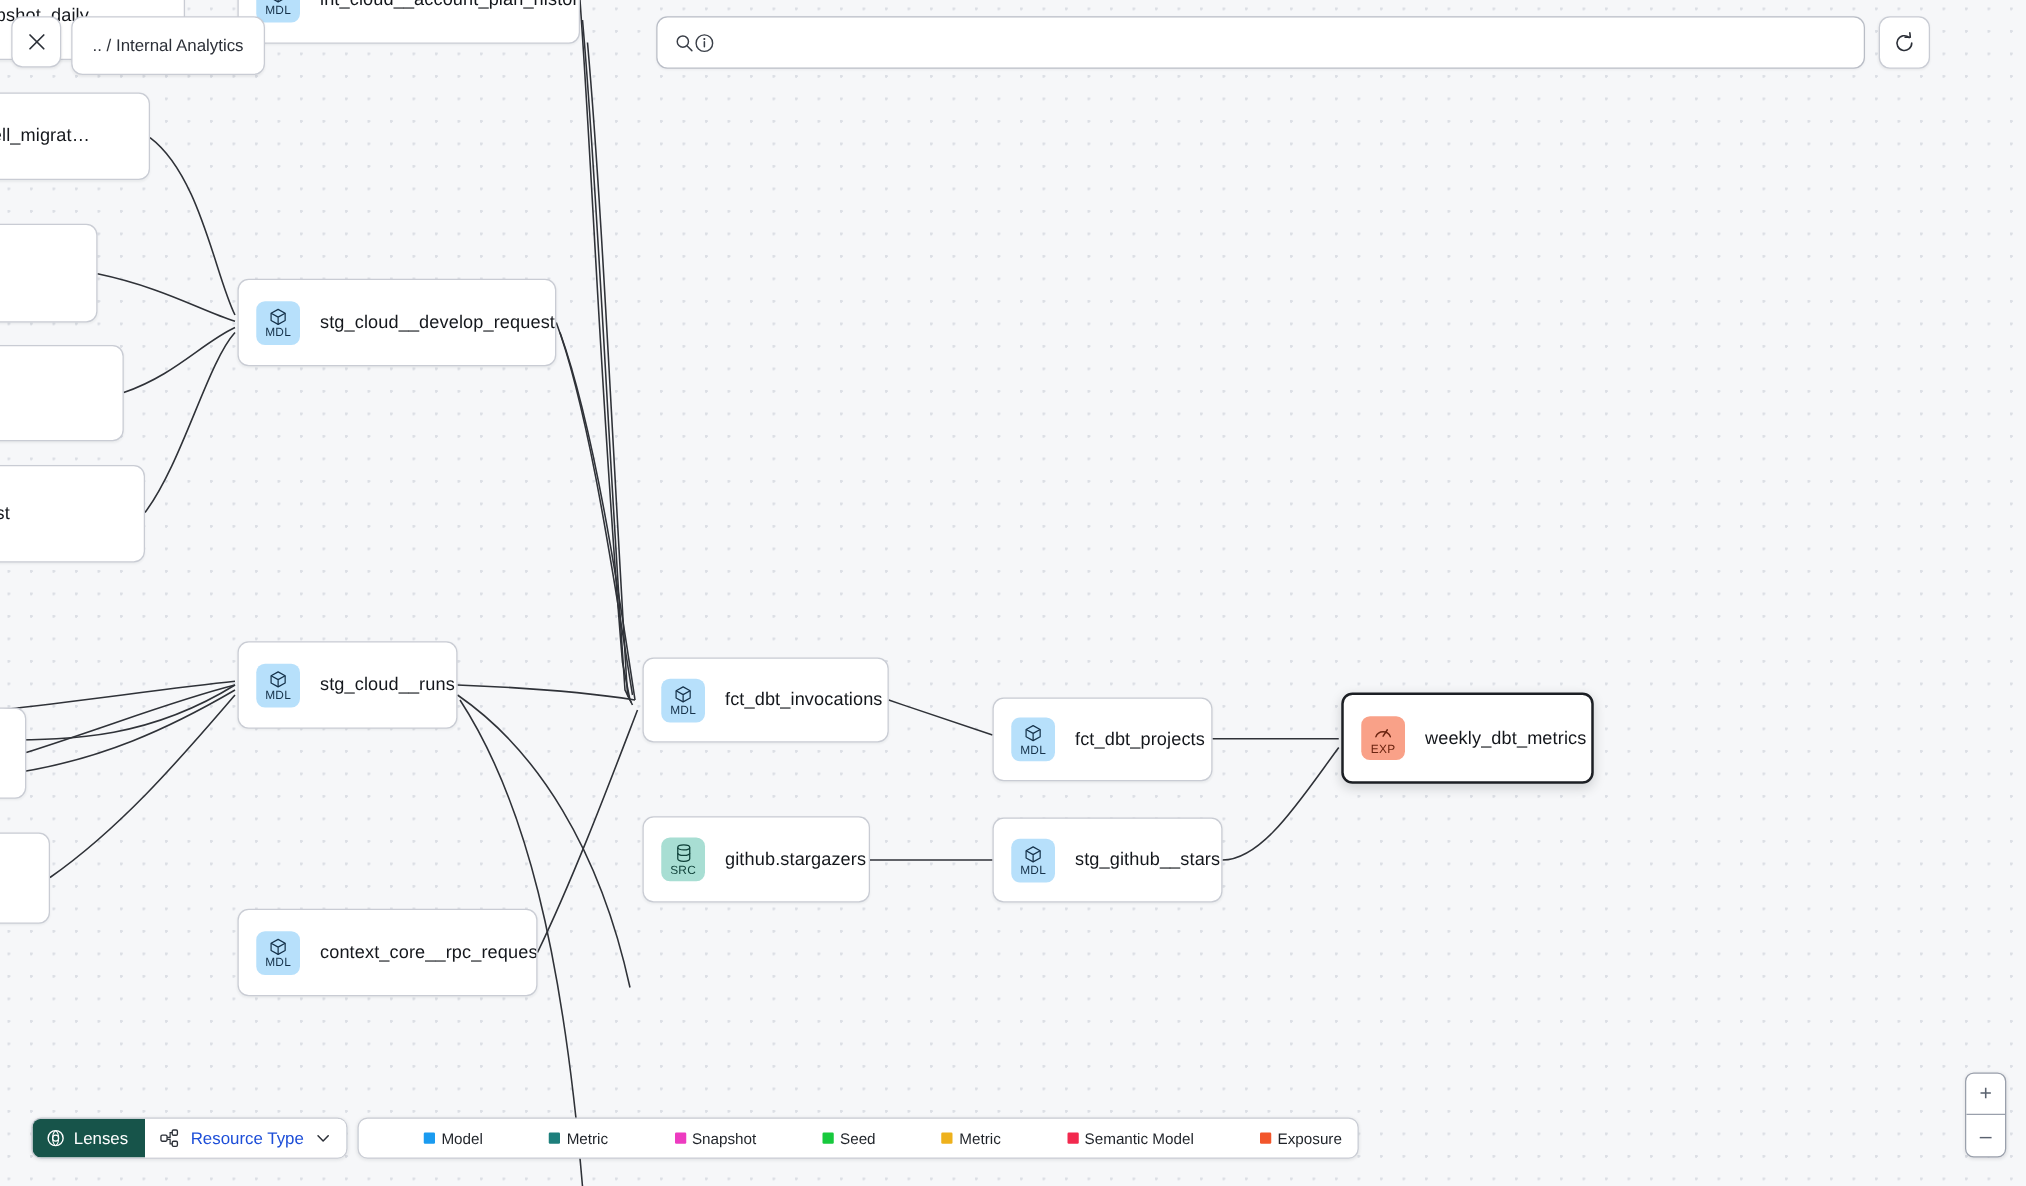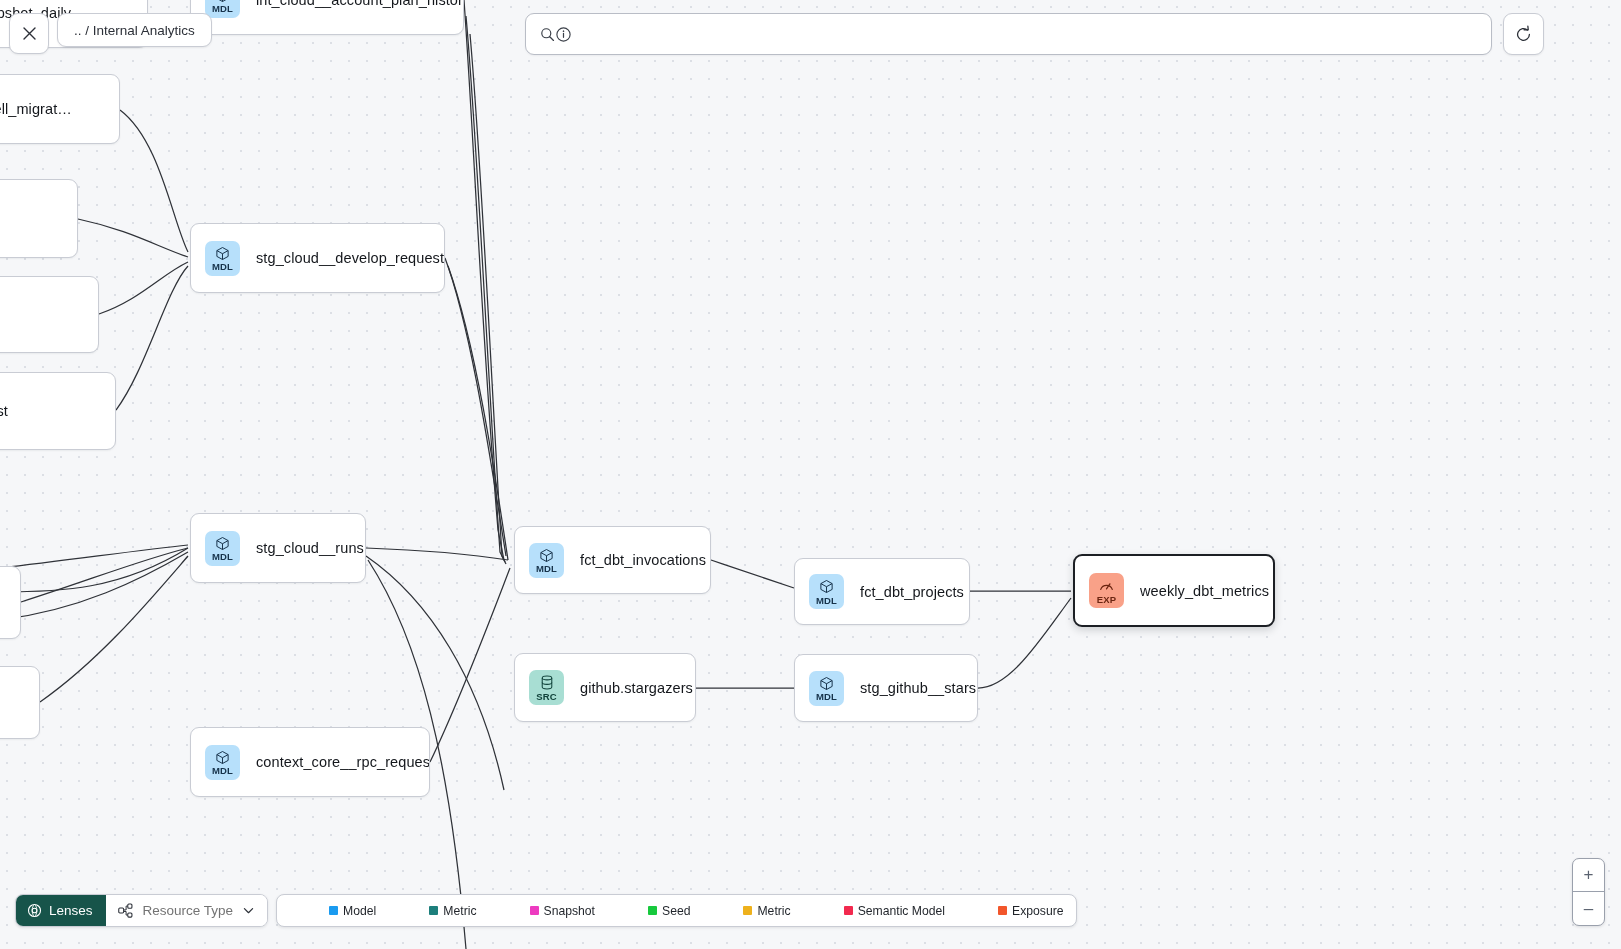--- a/index.html
+++ b/index.html
@@ -53,21 +53,21 @@
     flex-direction: column;
     align-items: center;
     justify-content: center;
     flex: 0 0 auto;
     margin-right: 16px;
     line-height: 1;
   }
   .node .badge .glyph { display: block; height: 15px; margin-top: 1px; }
   .node .badge .btxt {
     font-size: 9.5px;
-    font-weight: 700;
+    font-weight: 400;
     letter-spacing: .2px;
     margin-top: 1.5px;
   }
   .badge-mdl { background: #b7e0fb; color: #16324a; }
   .badge-src { background: #a8ded3; color: #10423a; }
   .badge-exp { background: #f9a188; color: #6b2511; }
   .node .label {
     font-size: 14.5px;
     color: #14171c;
     letter-spacing: .1px;
@@ -80,21 +80,21 @@
     border: 1px solid #c9ccd4;
     border-radius: 9px;
     display: flex;
     align-items: center;
     justify-content: center;
     cursor: pointer;
     box-shadow: 0 1px 2px rgba(22,26,34,.07);
   }
   #close-btn { left: 9px; top: 13px; width: 40px; height: 41px; }
   #breadcrumb {
-    left: 57px; top: 13px; height: 34px;
+    left: 57px; top: 13px; height: 47px;
     padding: 0 16px;
     font-size: 13.5px;
     color: #2c3038;
     white-space: nowrap;
   }
   #searchbar {
     position: absolute;
     left: 525px; top: 13px;
     width: 967px; height: 42px;
     background: #fff;
@@ -113,21 +113,21 @@
     color: #1b1e24;
     background: transparent;
     margin-left: 11px;
     letter-spacing: -.05px;
   }
   #refresh-btn { left: 1503px; top: 13px; width: 41px; height: 42px; }
 
   
   #bottom-left {
     position: absolute;
-    left: 15px; bottom: 22px;
+    left: 25px; bottom: 22px;
     display: flex;
     align-items: center;
     gap: 8px;
   }
   #lenses-group {
     display: flex;
     align-items: stretch;
     height: 33px;
     border-radius: 8px;
     background: #fff;
@@ -140,21 +140,21 @@
     color: #ffffff;
     display: flex; align-items: center; gap: 7px;
     padding: 0 13px 0 11px;
     font-size: 13.5px;
     cursor: pointer;
   }
   #resource-type-btn {
     display: flex; align-items: center; gap: 9px;
     padding: 0 12px;
     font-size: 13.5px;
-    color: #737373;
+    color: #1d4ed8;
     cursor: pointer;
     background: #fff;
   }
   #legend {
     height: 33px;
     background: #fff;
     border: 1px solid #c9ccd4;
     border-radius: 8px;
     box-shadow: 0 1px 3px rgba(22,26,34,.10);
     display: flex;

